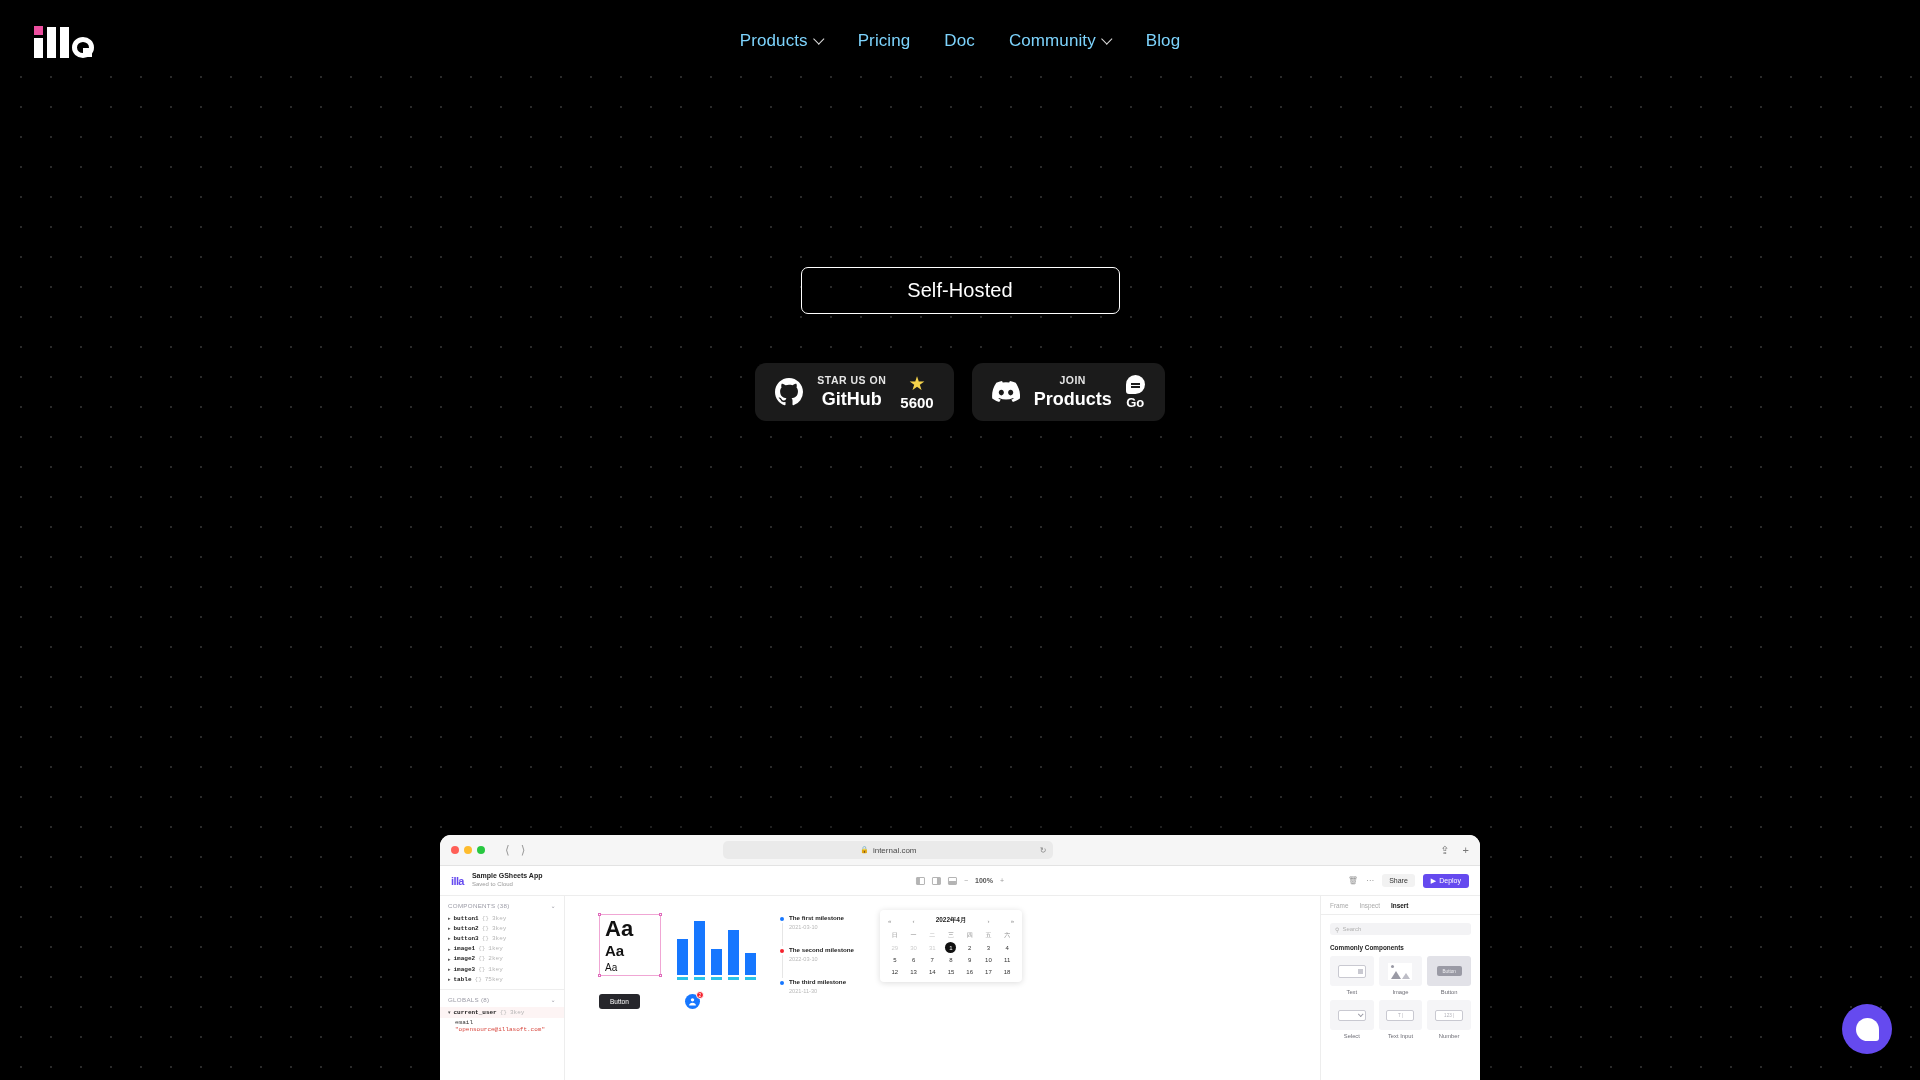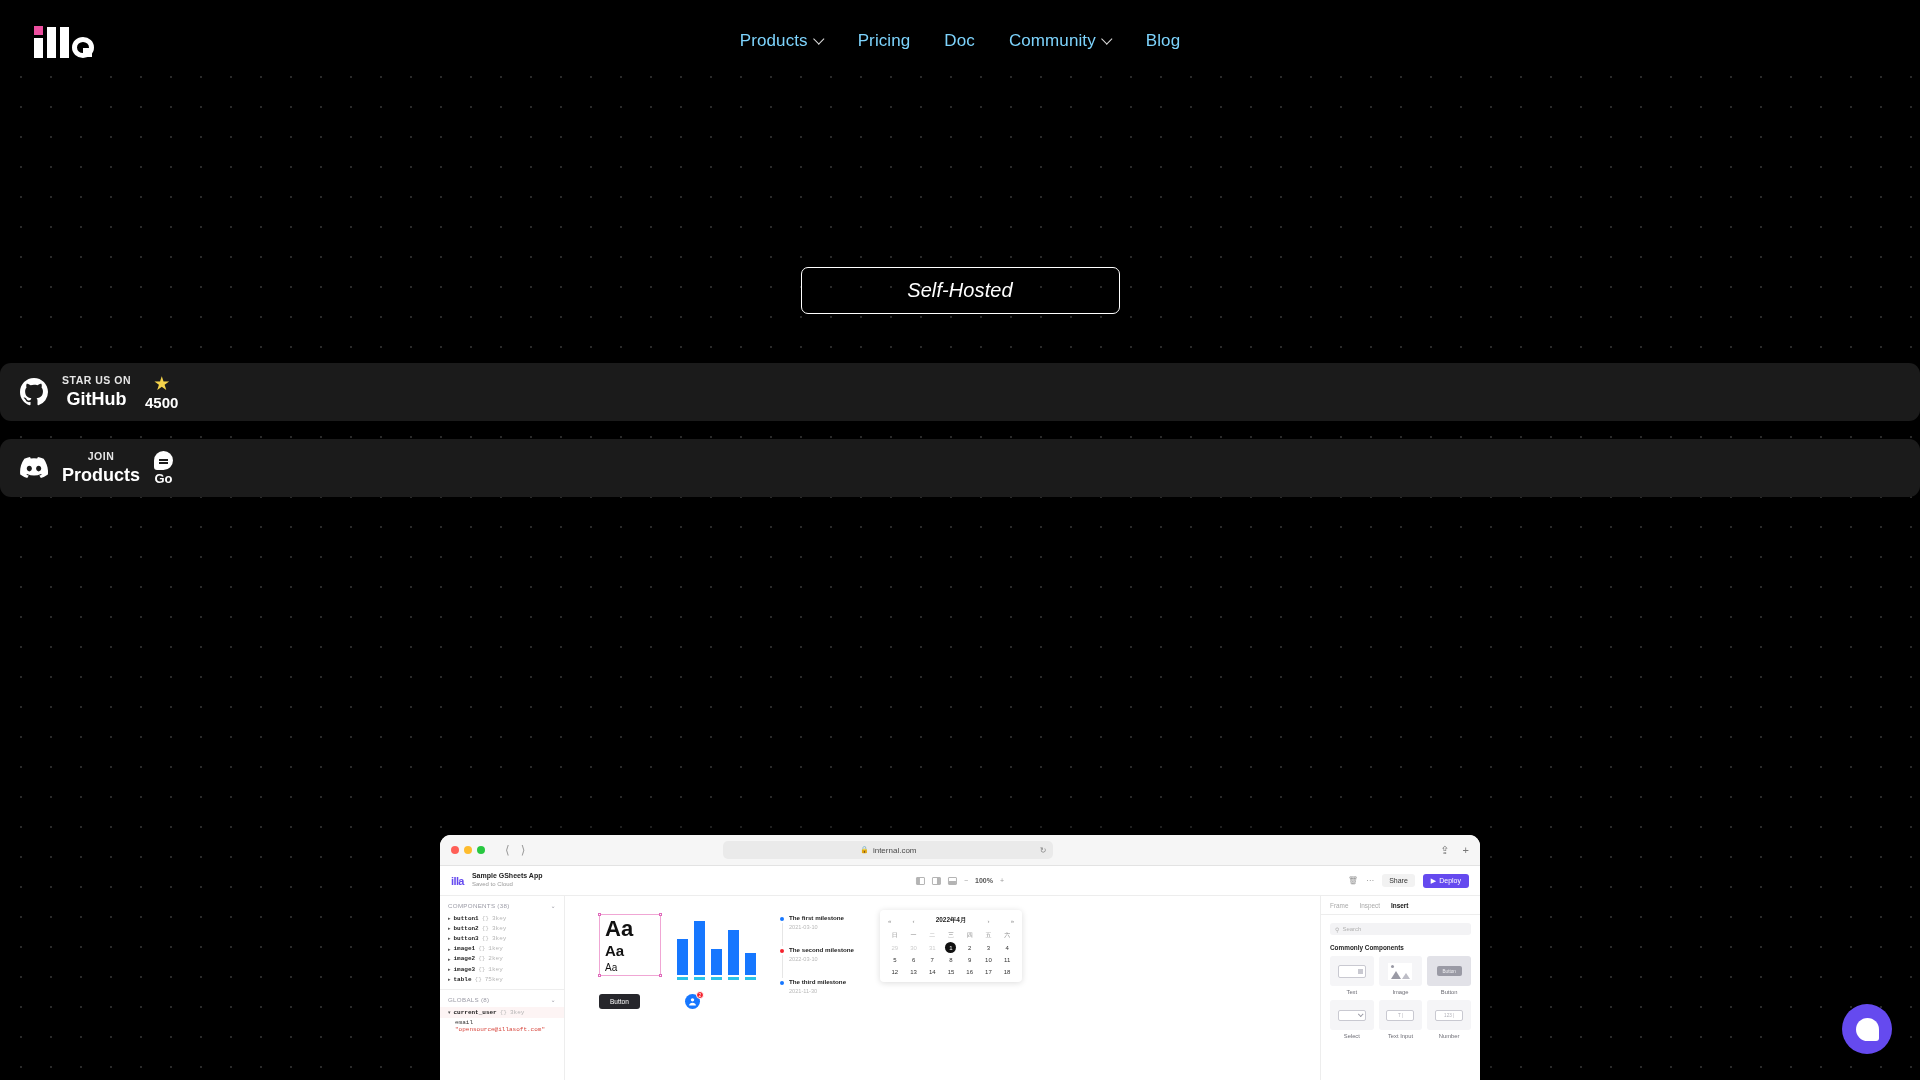--- a/index.html
+++ b/index.html
@@ -65,23 +65,23 @@
   #subtitle {
     margin-top:38px; font-size:21px; color:#e8e8e8; font-weight:400;
   }
 
   #cta-row { margin-top:42px; display:flex; justify-content:center; gap:18px; }
   .btn {
     height:47px; display:flex; align-items:center; justify-content:center;
     font-size:20px; border-radius:7px; cursor:pointer; letter-spacing:0.1px;
   }
   #btn-cloud { width:319px; background:#654AEF; color:#fff; }
-  #btn-self { width:319px; background:transparent; color:#fff; border:1.3px solid #fff;font-style:italic; }
-
-  #badge-row { margin-top:49px; display:flex; justify-content:center; gap:18px;flex-direction:column; }
+  #btn-self { width:319px; background:transparent; color:#fff; border:1.3px solid #fff; }
+
+  #badge-row { margin-top:49px; display:flex; justify-content:center; gap:18px; }
   .badge {
     background:#1b1b1b; border-radius:11px; height:58px;
     display:flex; align-items:center; padding:0 20px; gap:14px; cursor:pointer;
   }
   .badge-icon { width:28px; height:28px; flex:0 0 auto; }
   .badge-txt { display:flex; flex-direction:column; justify-content:center; }
   .badge-top { font-size:10.5px; letter-spacing:0.5px; color:#e6e6e6; font-weight:bold; line-height:1.3; }
   .badge-bot { font-size:18px; font-weight:bold; color:#fff; line-height:1.25; }
   .badge-right { display:flex; flex-direction:column; align-items:center; gap:1px; }
   .star { font-size:19px; color:#F5D34B; line-height:1; }
@@ -308,21 +308,21 @@
     <div class="badge">
       <svg class="badge-icon" viewBox="0 0 16 16" fill="#fff">
         <path d="M8 0C3.58 0 0 3.58 0 8c0 3.54 2.29 6.53 5.47 7.59.4.07.55-.17.55-.38 0-.19-.01-.82-.01-1.49-2.01.37-2.53-.49-2.69-.94-.09-.23-.48-.94-.82-1.13-.28-.15-.68-.52-.01-.53.63-.01 1.08.58 1.23.82.72 1.21 1.87.87 2.33.66.07-.52.28-.87.51-1.07-1.78-.2-3.64-.89-3.64-3.95 0-.87.31-1.59.82-2.15-.08-.2-.36-1.02.08-2.12 0 0 .67-.21 2.2.82a7.4 7.4 0 0 1 2-.27c.68 0 1.36.09 2 .27 1.53-1.04 2.2-.82 2.2-.82.44 1.1.16 1.92.08 2.12.51.56.82 1.27.82 2.15 0 3.07-1.87 3.75-3.65 3.95.29.25.54.73.54 1.48 0 1.07-.01 1.93-.01 2.2 0 .21.15.46.55.38A8.01 8.01 0 0 0 16 8c0-4.42-3.58-8-8-8z"></path>
       </svg>
       <div class="badge-txt">
         <div class="badge-top">STAR US ON</div>
         <div class="badge-bot">GitHub</div>
       </div>
       <div class="badge-right">
         <div class="star">★</div>
-        <div class="badge-num">4500</div>
+        <div class="badge-num">5600</div>
       </div>
     </div>
 
     <div class="badge">
       <svg class="badge-icon" viewBox="0 0 24 19" fill="#fff">
         <path d="M20.3 1.6A19.8 19.8 0 0 0 15.4.1c-.2.4-.5.9-.7 1.3a18.3 18.3 0 0 0-5.5 0C9 1 8.8.5 8.6.1A19.7 19.7 0 0 0 3.7 1.6C.6 6.2-.3 10.7.2 15.1a19.9 19.9 0 0 0 6 3c.5-.7.9-1.4 1.3-2.1-.7-.3-1.4-.6-2-1 .2-.1.3-.2.5-.4a14.2 14.2 0 0 0 12.1 0l.5.4c-.6.4-1.3.7-2 1 .4.7.8 1.4 1.3 2.1a19.8 19.8 0 0 0 6-3c.6-5.1-.9-9.6-3.6-13.5zM8 12.4c-1.2 0-2.2-1.1-2.2-2.4S6.8 7.6 8 7.6s2.2 1.1 2.2 2.4S9.2 12.4 8 12.4zm8 0c-1.2 0-2.2-1.1-2.2-2.4s1-2.4 2.2-2.4 2.2 1.1 2.2 2.4-1 2.4-2.2 2.4z"></path>
       </svg>
       <div class="badge-txt">
         <div class="badge-top">JOIN</div>
         <div class="badge-bot">Products</div>

